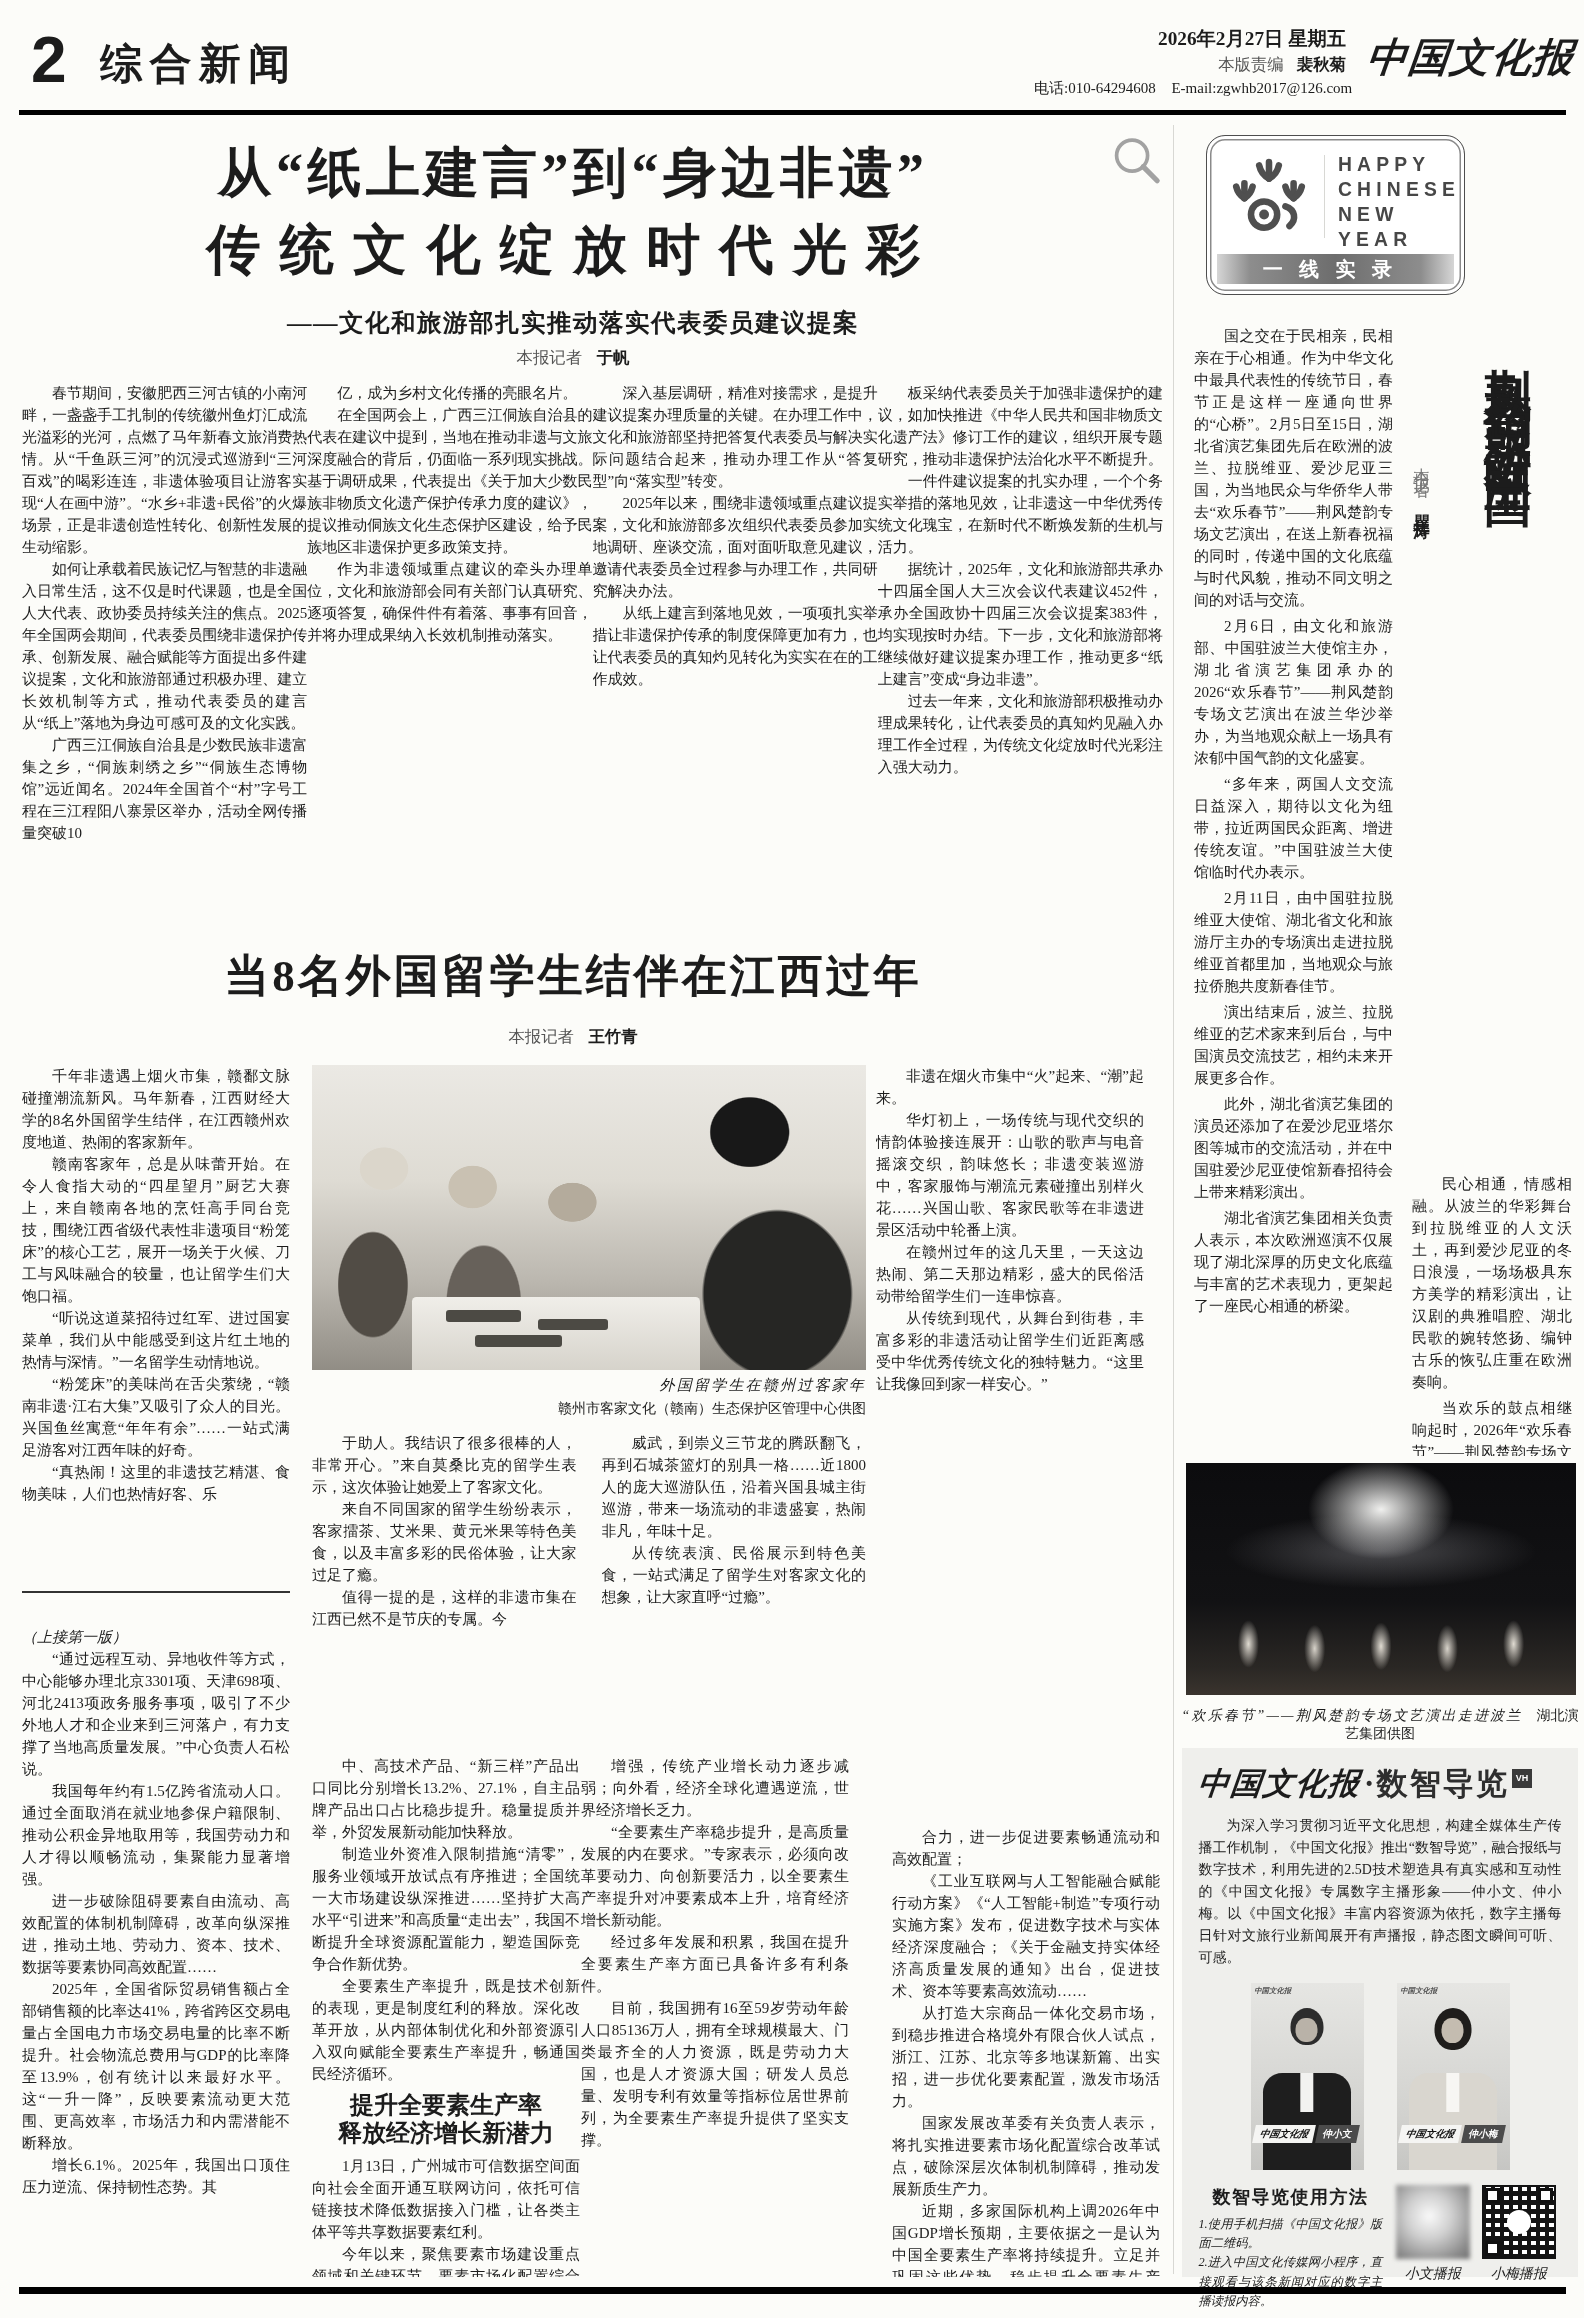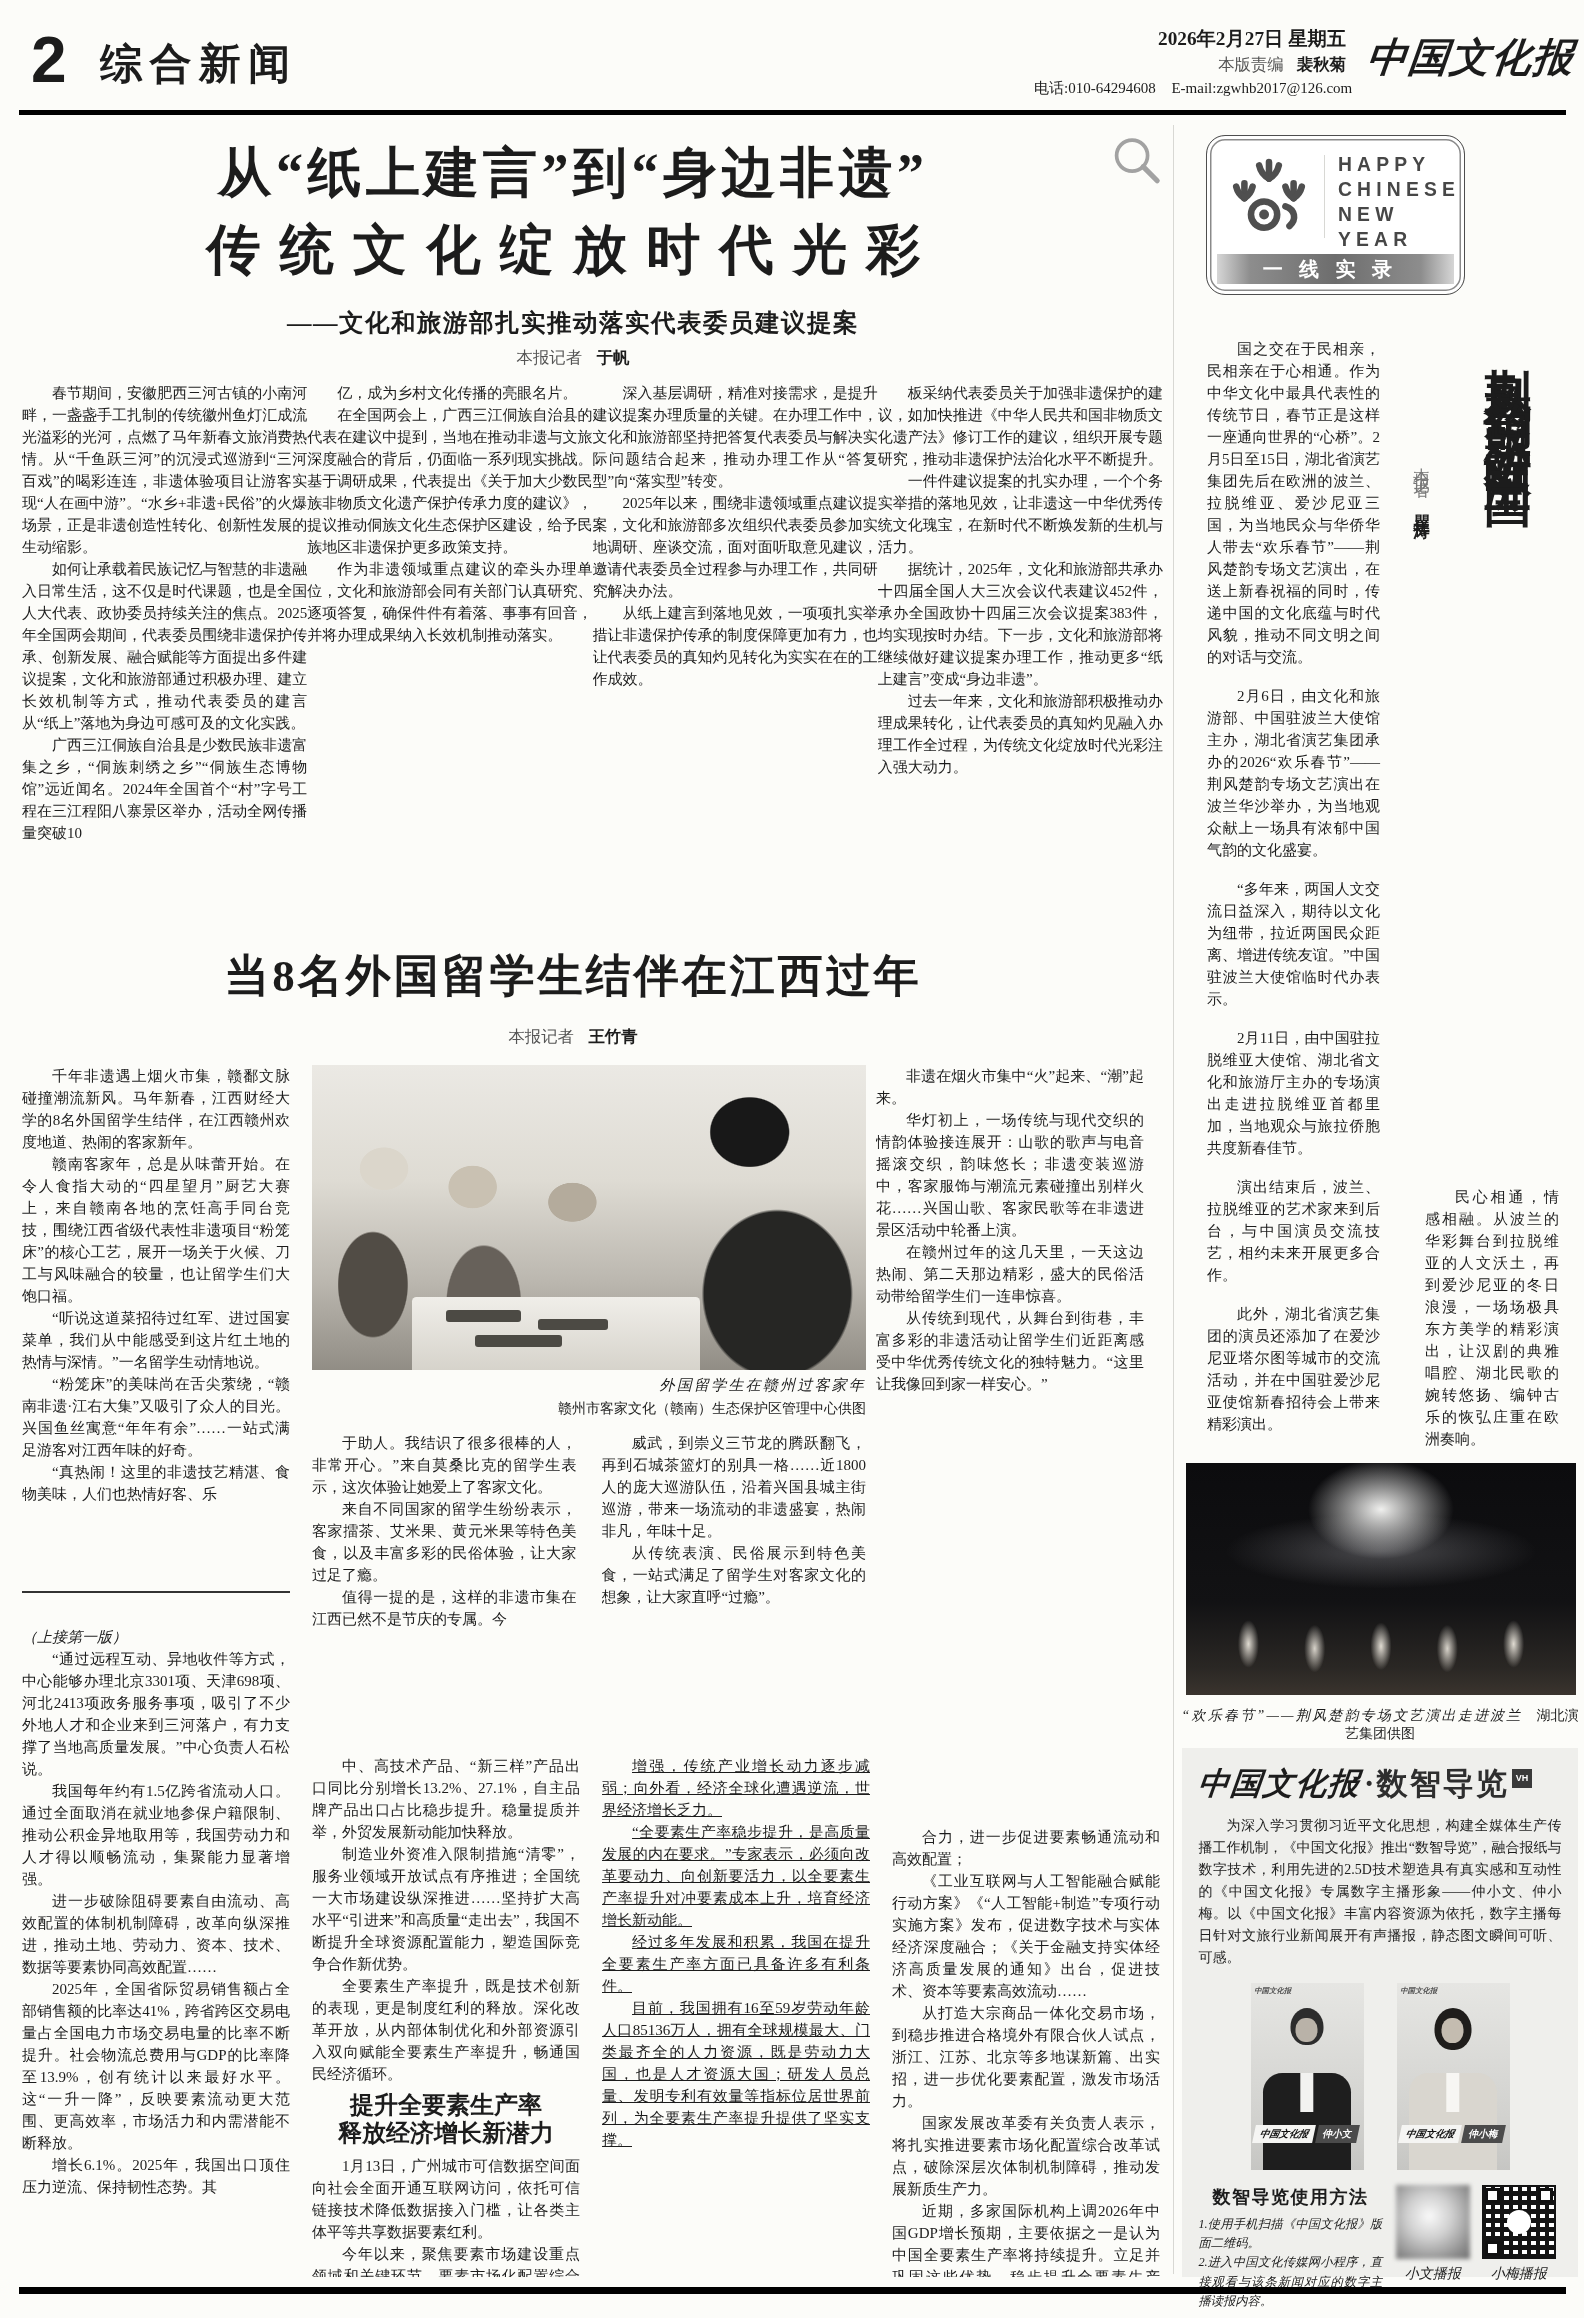--- a/index.html
+++ b/index.html
@@ -58,21 +58,21 @@
   .badge-en{font-family:"Liberation Sans","DejaVu Sans",sans-serif;font-size:19.3px;font-weight:bold;
             letter-spacing:5.2px;color:#474747;line-height:25px;}
   .badge-cn{font-size:18.6px;letter-spacing:7.4px;color:#474747;font-weight:bold;}
   .banner{background:linear-gradient(90deg,#d6d6d6 0%,#8d8d8d 14%,#6d6d6d 50%,#8d8d8d 86%,#d6d6d6 100%);
           color:#fff;font-weight:bold;font-size:20px;letter-spacing:16.4px;text-align:center;line-height:30px;}
   .vhl{writing-mode:vertical-rl;font-size:48px;font-weight:bold;letter-spacing:10.4px;line-height:1.6;}
   .vbyline{writing-mode:vertical-rl;font-size:16.4px;letter-spacing:4.5px;}
   .vbyline .lbl{color:#777;}
   .vbyline .nm{font-weight:bold;margin-top:19.3px;}
   .bt-sm{font-size:15px;line-height:22px;text-align:justify;overflow:hidden;}
-  .bt-sm p{margin:17px;text-indent:2em;}
+  .bt-sm p{margin:4px;text-indent:2em;}
   
   .subheadC{font-size:24px;font-weight:bold;text-align:center;line-height:27.5px;margin:7.4px 0;}
   
   .panel{background:#efefec;}
   .panel-title-cn{font-size:31px;}
   .panel-title-sub{font-size:31px;font-weight:bold;color:#2e2e2e;letter-spacing:2.2px;}
   .vh-box{display:inline-block;width:19.3px;height:19.3px;background:#3a3a3a;color:#fff;
           font-family:"Liberation Sans",sans-serif;font-size:9px;font-weight:bold;
           text-align:center;line-height:19.3px;vertical-align:13.4px;}
   .panel-intro{font-size:14px;line-height:22px;text-align:justify;}
@@ -232,21 +232,21 @@
     <div class="subheadC">
       <span>提升全要素生产率</span><br>
       <span>释放经济增长新潜力</span>
     </div>
     <div>
         <p>1月13日，广州城市可信数据空间面向社会全面开通互联网访问，依托可信链接技术降低数据接入门槛，让各类主体平等共享数据要素红利。</p>
         <p>今年以来，聚焦要素市场建设重点领域和关键环节，要素市场化配置综合改革试点向纵深推进。</p>
       </div>
   </div>
 
-  <div class="abs bt" style="left:602px;top:1755px;width:268px;height:522px;text-decoration:underline;">
+  <div class="abs bt" style="left:581px;top:1755px;width:268px;height:522px;">
       <p>增强，传统产业增长动力逐步减弱；向外看，经济全球化遭遇逆流，世界经济增长乏力。</p>
       <p>“全要素生产率稳步提升，是高质量发展的内在要求。”专家表示，必须向改革要动力、向创新要活力，以全要素生产率提升对冲要素成本上升，培育经济增长新动能。</p>
       <p>经过多年发展和积累，我国在提升全要素生产率方面已具备许多有利条件。</p>
       <p>目前，我国拥有16至59岁劳动年龄人口85136万人，拥有全球规模最大、门类最齐全的人力资源，既是劳动力大国，也是人才资源大国；研发人员总量、发明专利有效量等指标位居世界前列，为全要素生产率提升提供了坚实支撑。</p>
     </div>
 
   <div class="abs bt" style="left:892px;top:1826px;width:268px;height:451px;">
     <div>
         <p>合力，进一步促进要素畅通流动和高效配置；</p>
         <p>《工业互联网与人工智能融合赋能行动方案》《“人工智能+制造”专项行动实施方案》发布，促进数字技术与实体经济深度融合；《关于金融支持实体经济高质量发展的通知》出台，促进技术、资本等要素高效流动……</p>

